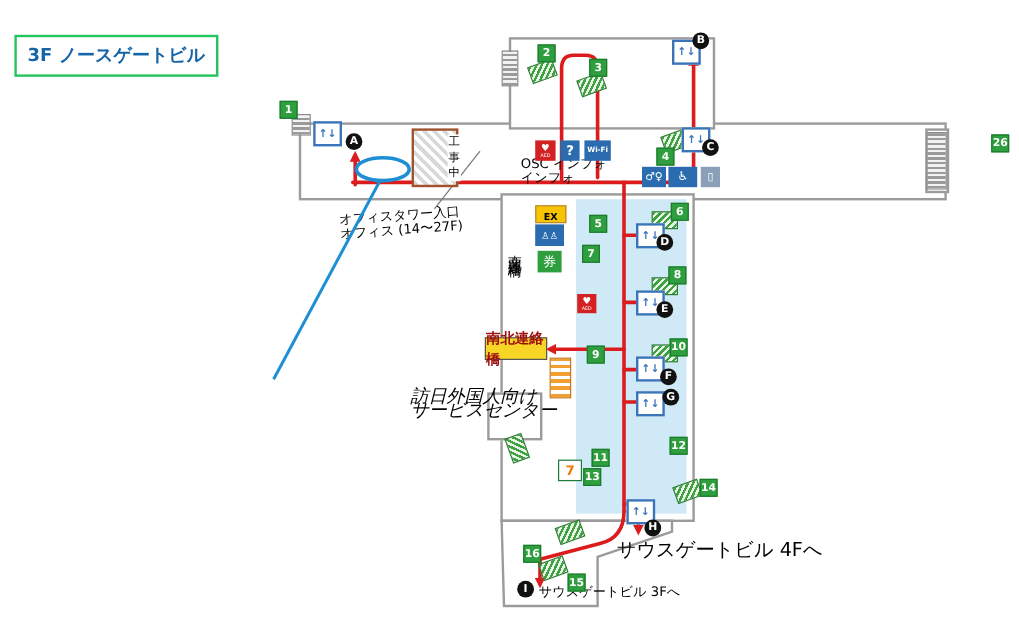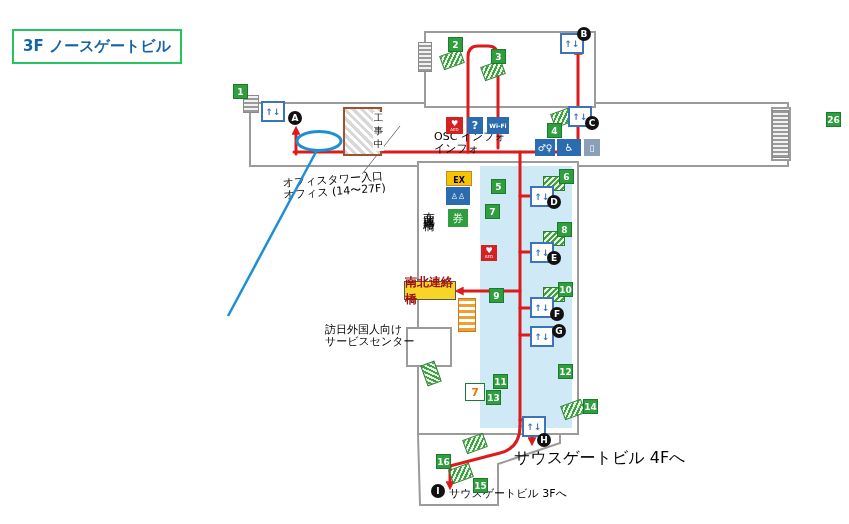--- a/index.html
+++ b/index.html
@@ -81,21 +81,21 @@
   <div class="abs txt" style="left:434px;top:131px;font-size:11px;line-height:12px;">
     <div>OSC インフォ</div>
     <div>インフォ</div>
   </div>
   <div class="abs txt" style="left:283px;top:174px;font-size:11px;line-height:12px;transform:rotate(-4deg);">
     <div>オフィスタワー入口</div>
     <div>オフィス (14〜27F)</div>
   </div>
   <div class="abs txt vtext" style="left:421px;top:203px;height:92px;font-size:11.5px;">南北連絡橋</div>
   <div class="abs gate" style="left:404px;top:281px;width:50px;height:17px;">南北連絡橋</div>
-  <div class="abs txt" style="left:325px;top:324px;font-size:11px;line-height:12px;">
+  <div class="abs txt" style="left:342px;top:324px;font-size:15px;line-height:12px;font-style:italic;">
     <div>訪日外国人向け</div>
     <div>サービスセンター</div>
   </div>
   <div class="abs svc-box" style="left:406px;top:327px;width:42px;height:36px;"></div>
   <div class="abs txt" style="left:514px;top:448px;font-size:16px;">サウスゲートビル 4Fへ</div>
   <div class="abs txt" style="left:449px;top:486px;font-size:11px;">サウスゲートビル 3Fへ</div>
 
   <div class="abs elev" style="left:261px;top:101px;">
       <span>↑↓</span>
     </div>

